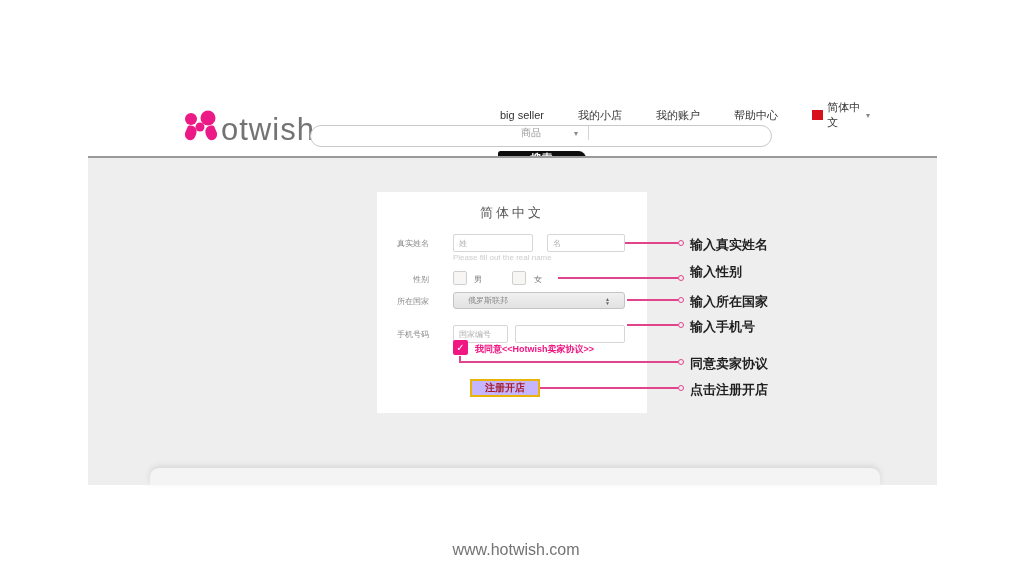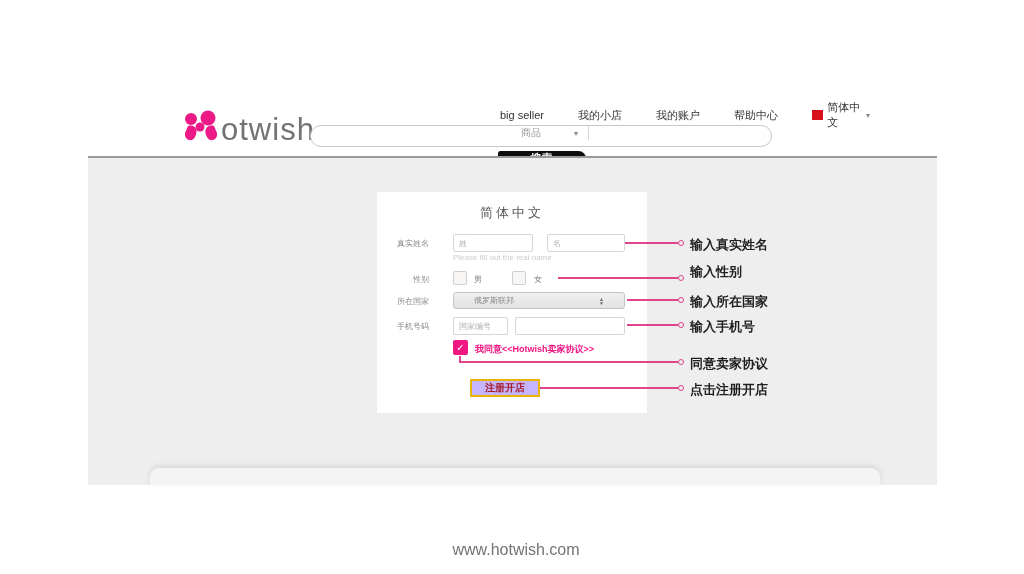--- a/index.html
+++ b/index.html
@@ -38,21 +38,21 @@
   .frow { position:absolute; left:0; width:100%; }
   .flabel { position:absolute; font-size:8px; color:#8a8a8a; text-align:right; width:70px; left:-18px; top:4px; }
   .tinput { position:absolute; height:18px; border:1px solid #d6d6d6; border-radius:2px;
     font-size:8px; color:#555; padding:0 5px; outline:none; background:#fff; }
   .tinput::placeholder { color:#b0b0b0; }
   .helper { position:absolute; left:76px; top:61px; font-size:8px; color:#cfcccc; }
   .cbx { position:absolute; width:14px; height:14px; border:1px solid #cfcfcf; border-radius:2px; background:#f7f6f5; cursor:pointer; }
   .cbx-label { position:absolute; font-size:8px; color:#777; top:3px; }
   .fselect { position:absolute; left:76px; top:0; width:172px; height:17px;
     background:linear-gradient(#f0f0f0,#e2e2e2); border:1px solid #c4c4c4; border-radius:3px;
-    display:flex; align-items:center; justify-content:space-between; padding:0 20px; cursor:pointer; }
+    display:flex; align-items:center; justify-content:space-between; padding:0 14px; cursor:pointer; }
   .fselect .sel-val { font-size:8px; color:#8a8a8a; }
   .stepper { display:flex; flex-direction:column; line-height:4px; font-size:5px; color:#666; }
   .agree-cbx { position:absolute; left:76px; top:0; width:15px; height:15px; background:#f01783;
     border-radius:2px; color:#fff; font-size:10px; text-align:center; line-height:15px; cursor:pointer; }
   .agree-text { position:absolute; left:98px; top:3px; font-size:9px; font-weight:bold; color:#f01783; cursor:pointer; }
   .submit-btn { position:absolute; left:93px; top:0; width:70px; height:18px; background:#c4b5fd;
     border:2px solid #eab308; color:#a61b29; font-size:10px; font-weight:bold; cursor:pointer; }
 
   
   .ann-line { position:absolute; height:2px; background:#e0448c; }
@@ -131,21 +131,21 @@
       <span class="flabel">所在国家</span>
       <span class="fselect">
         <span class="sel-val">俄罗斯联邦</span>
         <span class="stepper">
             <span>▲</span>
             <span>▼</span>
           </span>
       </span>
     </div>
 
-    <div class="frow" style="top:125px; height:18px;padding-left:41px;">
+    <div class="frow" style="top:133px; height:18px;padding-left:41px;">
       <span class="flabel">手机号码</span>
       <input class="tinput" style="left: 76px; width: 55px;" type="text" placeholder="国家编号">
       <input class="tinput" style="left: 138px; width: 110px;" type="text" value="">
     </div>
 
     <div class="frow" style="top:148px; height:16px;">
       <span class="agree-cbx">✓</span>
       <span class="agree-text">我同意&lt;&lt;Hotwish卖家协议&gt;&gt;</span>
     </div>
 

